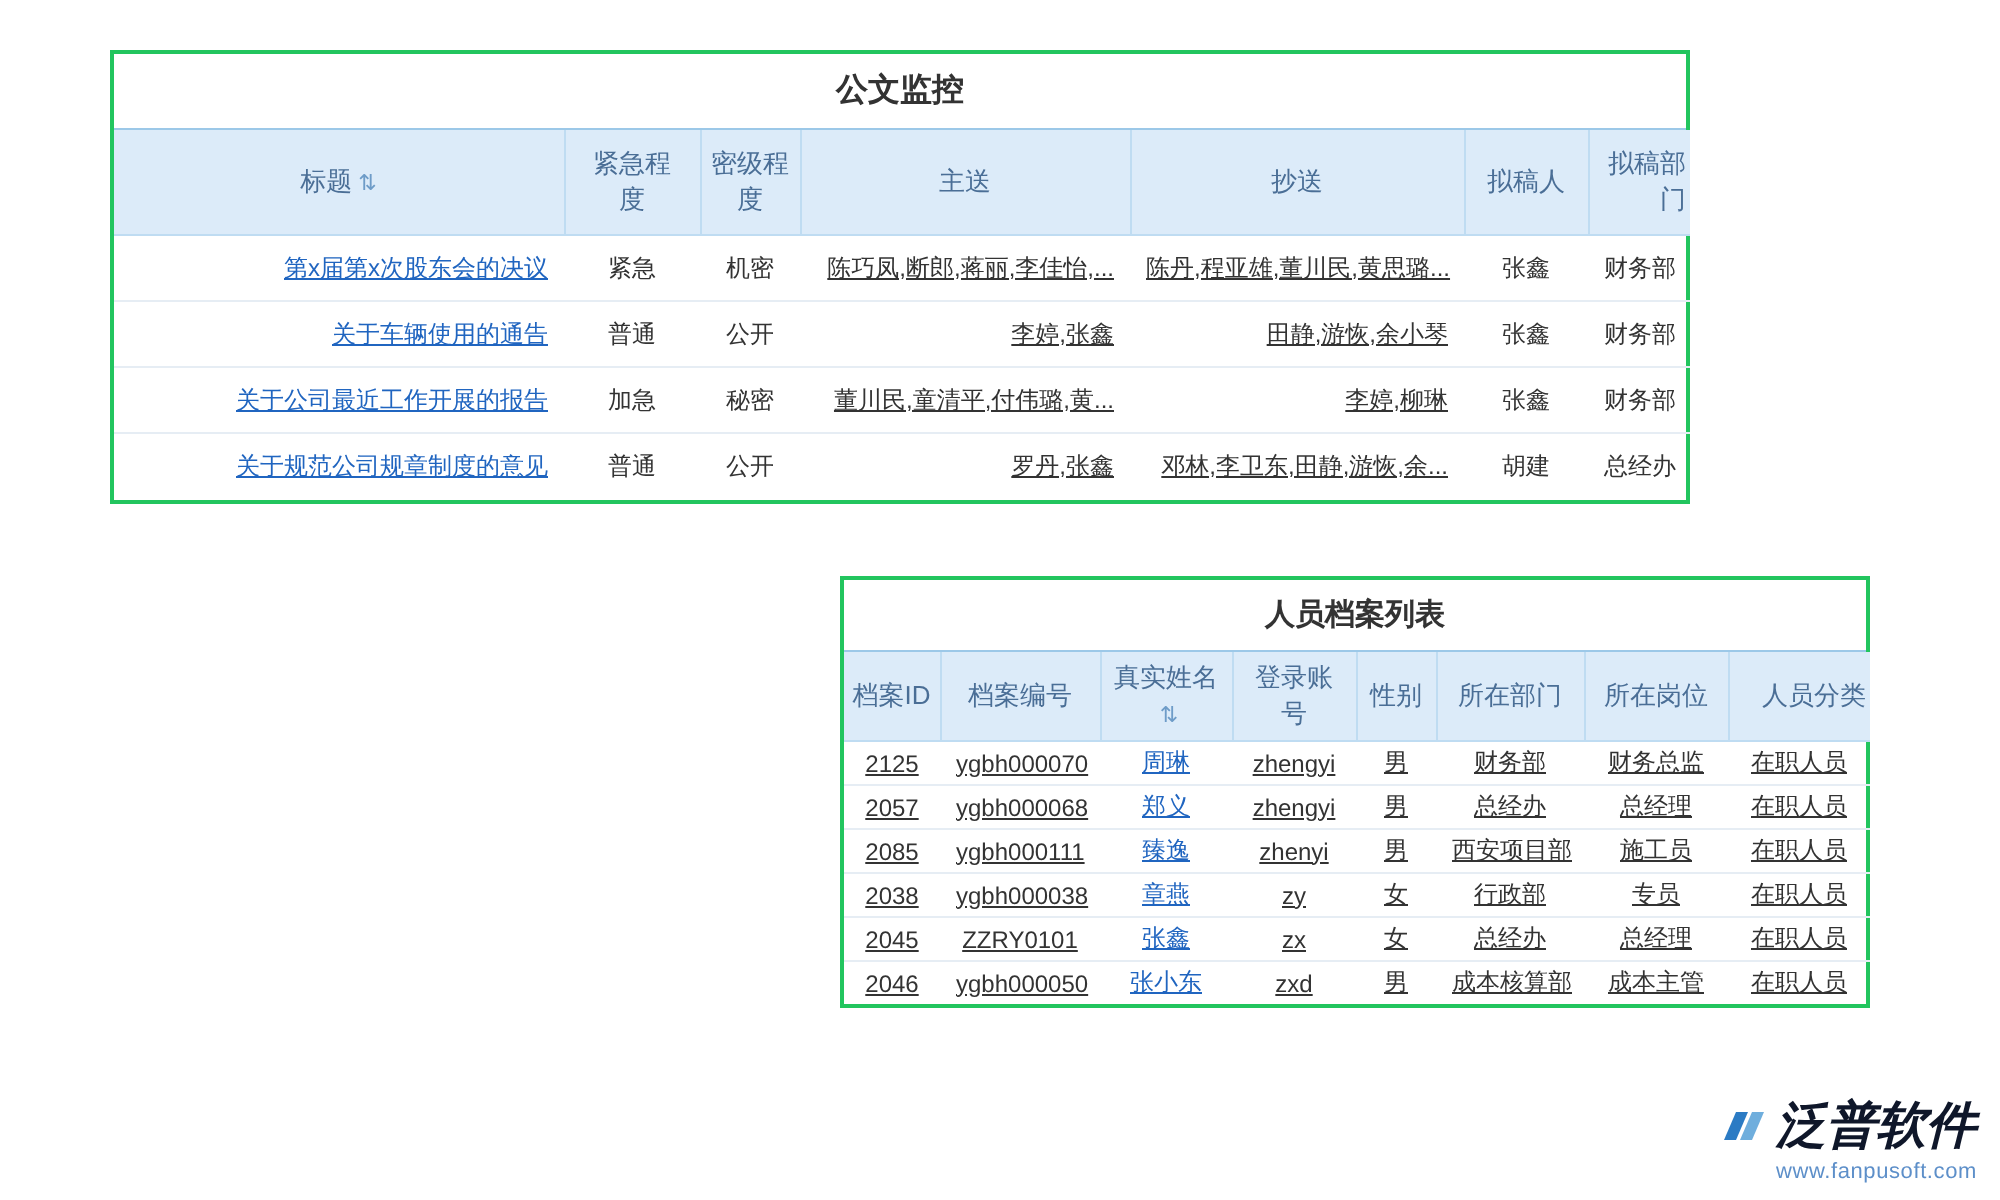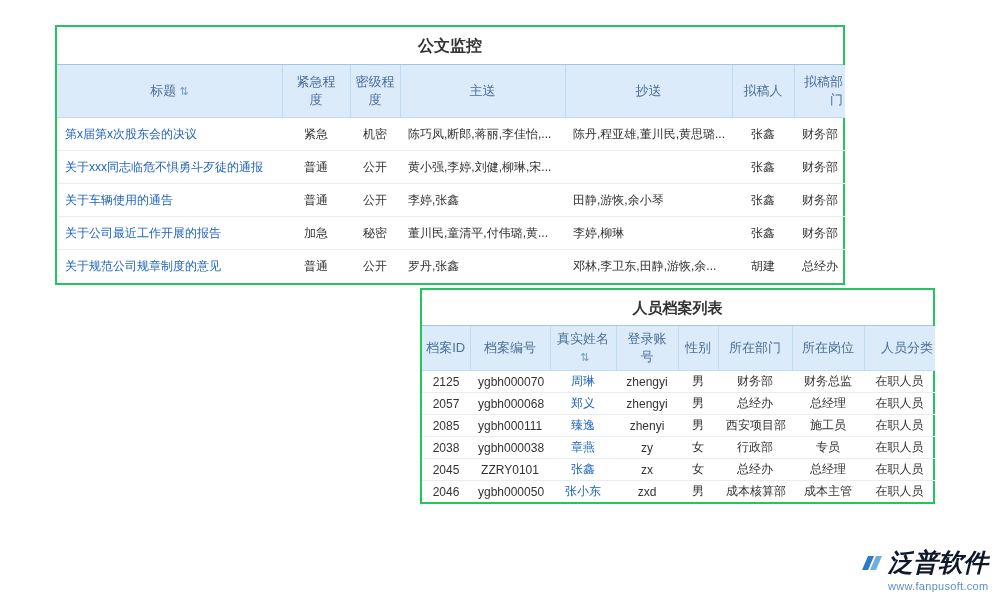--- a/index.html
+++ b/index.html
@@ -32,22 +32,22 @@
   .wrap3{display:inline-block;max-width:41px;vertical-align:middle;}
   .sort-icon{color:#6E9CC8;font-size:11px;margin-left:3px;}
   tbody td{
     font-size:12px;color:#333;text-align:center;
     border-bottom:1px solid #E6EDF4;
     padding:2px 8px;overflow:hidden;white-space:nowrap;
     vertical-align:middle;box-sizing:border-box;
   }
   tbody tr:last-child td{border-bottom:none;}
   .doc-card tbody td{height:33px;}
-  .person-card tbody td{height:16px;}
-  .doc-card td.al{text-align:left;}
+  .person-card tbody td{height:16px;text-decoration:underline;}
+  .doc-card td.al{text-align:right;text-decoration:underline;}
   .link{color:#2065C0;cursor:pointer;}
   
   .watermark{position:absolute;left:860px;top:546px;width:140px;}
   .brand-row{display:flex;align-items:center;gap:4px;
     color:#0f172a;font-weight:bold;font-size:25px;font-style:italic;}
   .brand-url{font-size:11px;color:#5D8FC9;margin-top:1px;padding-left:28px;letter-spacing:0.3px;}
 </style>
 </head>
 <body>
 
@@ -76,29 +76,20 @@
         <th><span class="wrap3">拟稿部门</span></th>
       </tr>
     </thead>
     <tbody>
       <tr>
         <td class="al link">第x届第x次股东会的决议</td>
         <td>紧急</td>
         <td>机密</td>
         <td class="al">陈巧凤,断郎,蒋丽,李佳怡,...</td>
         <td class="al">陈丹,程亚雄,董川民,黄思璐...</td>
-        <td>张鑫</td>
-        <td>财务部</td>
-      </tr>
-      <tr>
-        <td class="al link">关于xxx同志临危不惧勇斗歹徒的通报</td>
-        <td>普通</td>
-        <td>公开</td>
-        <td class="al">黄小强,李婷,刘健,柳琳,宋...</td>
-        <td class="al"></td>
         <td>张鑫</td>
         <td>财务部</td>
       </tr>
       <tr>
         <td class="al link">关于车辆使用的通告</td>
         <td>普通</td>
         <td>公开</td>
         <td class="al">李婷,张鑫</td>
         <td class="al">田静,游恢,余小琴</td>
         <td>张鑫</td>

